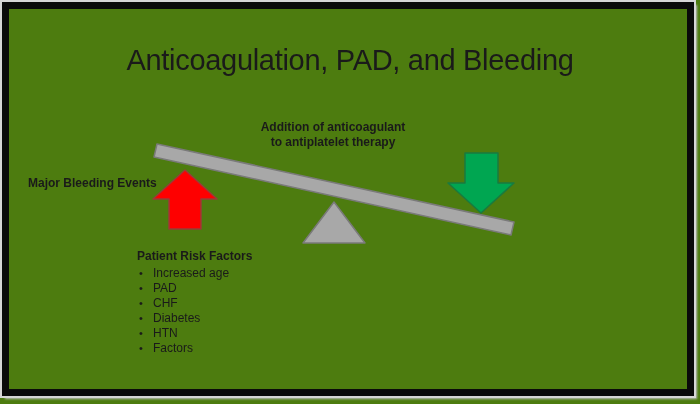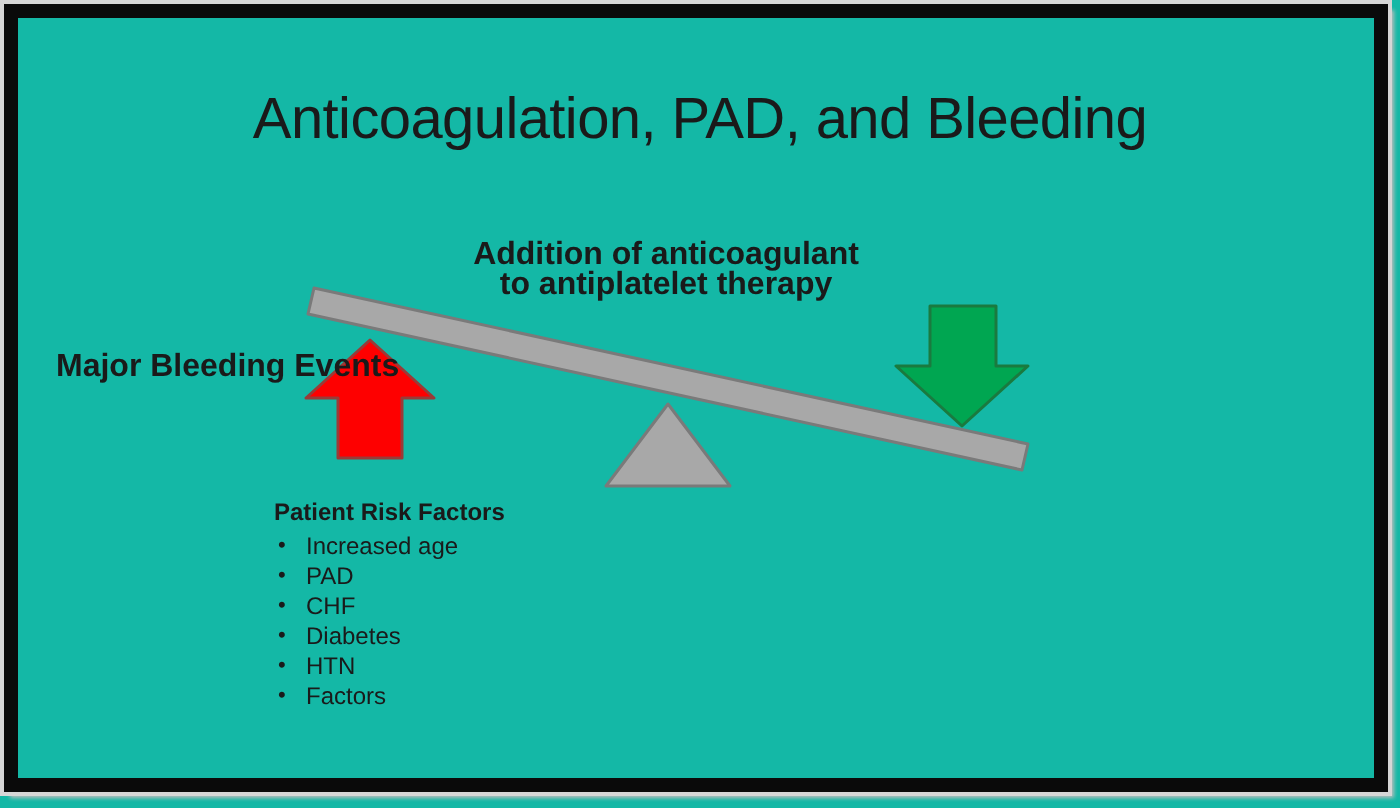--- a/index.html
+++ b/index.html
@@ -5,21 +5,21 @@
   html, body {
     margin: 0;
     padding: 0;
     background: #ffffff;
     font-family: "Liberation Sans", sans-serif;
   }
   .slide {
     position: relative;
     width: 700px;
     height: 404px;
-    background: #14b8a6;
+    background: #4d7c0f;
     overflow: hidden;
   }
   .frame {
     position: absolute;
     left: 2px;
     top: 2px;
     right: 6px;
     bottom: 8px;
     border: 7px solid #0a0a0a;
     outline: 2px solid #d6d6d6;
@@ -41,21 +41,21 @@
   }
   .diagram {
     position: absolute;
     left: 0;
     top: 0;
     width: 700px;
     height: 404px;
   }
   .label {
     position: absolute;
-    font-size: 16px;
+    font-size: 12px;
     font-weight: 700;
     color: #1a1a1a;
     line-height: 15px;
     white-space: pre-line;
   }
   .label-top {
     left: 233px;
     top: 120px;
     width: 200px;
     text-align: center;

